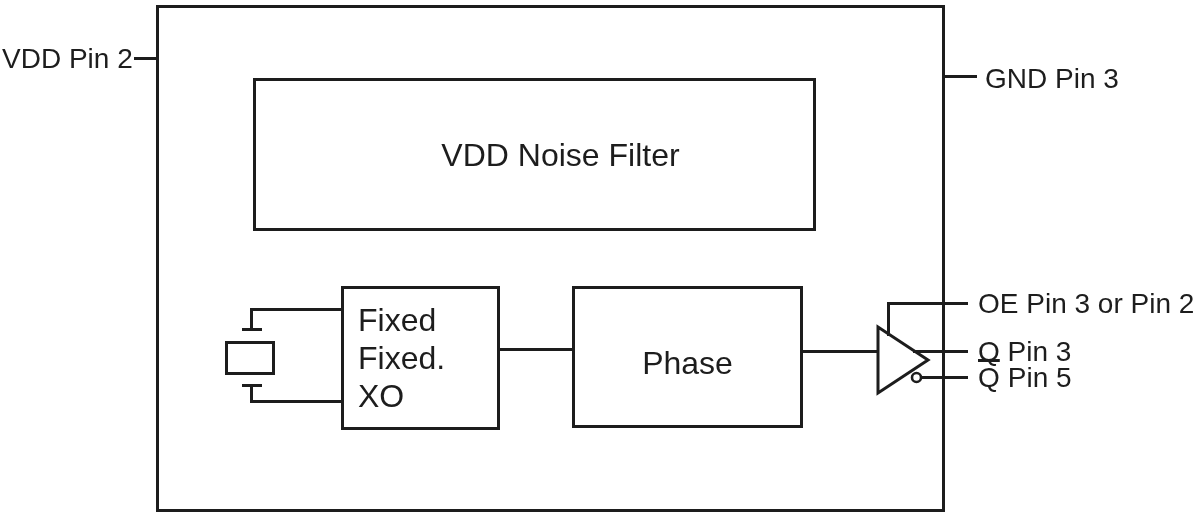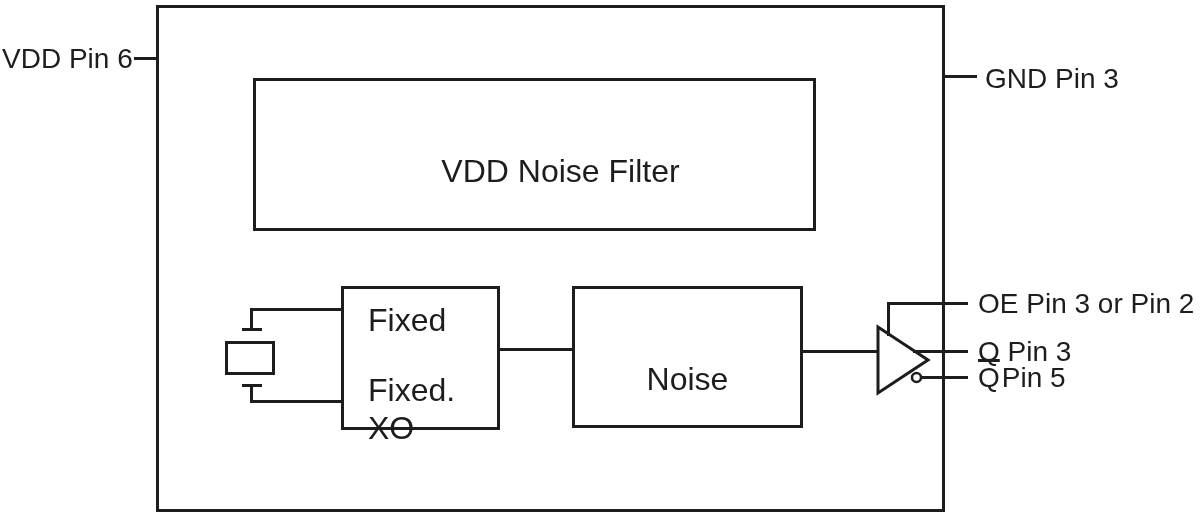--- a/index.html
+++ b/index.html
@@ -6,62 +6,62 @@
   .canvas{
     position:relative;width:1200px;height:516px;background:#ffffff;
     font-family:"Liberation Sans", sans-serif;color:#1d1d1d;overflow:hidden;
   }
   .box{position:absolute;border:3px solid #1d1d1d;box-sizing:border-box;background:#ffffff;}
   .hline,.vline{position:absolute;background:#1d1d1d;}
   .pin-label{
     position:absolute;font-size:28px;line-height:30px;white-space:nowrap;
     transform:translateY(-50%);color:#1d1d1d;
   }
-  .block-label{font-size:32px;line-height:38px;color:#1d1d1d;margin-top:32px;}
+  .block-label{font-size:32px;line-height:38px;color:#1d1d1d;}
   .center-col{display:flex;flex-direction:column;justify-content:center;}
   .overline{text-decoration:overline;text-decoration-thickness:3px;}
-  .qbar-rest{margin-left:2px;}
+  .qbar-rest{margin-left:8px;}
   svg{position:absolute;overflow:visible;}
 </style>
 </head>
 <body>
 
 <div class="canvas">
 
   <div class="box" style="left:156px;top:5px;width:789px;height:507px;"></div>
 
-  <div class="pin-label" style="left:2px;top:59px;width:130px;text-align:right;">VDD Pin 6</div>
+  <div class="pin-label" style="left:2px;top:59px;width:130px;text-align:right;">VDD Pin 2</div>
   <div class="hline" style="left:134px;top:57px;width:24px;height:3px;"></div>
 
   <div class="hline" style="left:944px;top:75px;width:33px;height:3px;"></div>
   <div class="pin-label" style="left:985px;top:79px;">GND Pin 3</div>
 
   <div class="box" style="left:253px;top:78px;width:563px;height:153px;display:flex;align-items:center;justify-content:center;">
     <div class="block-label" style="padding-left:52px;">VDD Noise Filter</div>
   </div>
 
   <div>
     <div class="hline" style="left:250px;top:308px;width:93px;height:3px;"></div>
     <div class="vline" style="left:250px;top:308px;width:3px;height:22px;"></div>
     <div class="hline" style="left:242px;top:328px;width:20px;height:3px;"></div>
     <div class="box" style="left:225px;top:341px;width:50px;height:34px;border-width:3px;"></div>
     <div class="hline" style="left:242px;top:384px;width:20px;height:3px;"></div>
     <div class="vline" style="left:250px;top:386px;width:3px;height:17px;"></div>
     <div class="hline" style="left:250px;top:400px;width:93px;height:3px;"></div>
   </div>
 
-  <div class="box center-col" style="left:341px;top:286px;width:159px;height:144px;padding-left:24px;">
+  <div class="box center-col" style="left:341px;top:286px;width:159px;height:144px;padding-left:14px;">
     <div class="block-label">Fixed</div>
     <div class="block-label">Fixed. XO</div>
   </div>
 
   <div class="hline" style="left:498px;top:348px;width:76px;height:3px;"></div>
 
   <div class="box center-col" style="left:572px;top:286px;width:231px;height:142px;align-items:center;padding-top:11px;">
-    <div class="block-label">Noise</div>
+    <div class="block-label">Phase</div>
   </div>
 
   <div class="hline" style="left:801px;top:350px;width:78px;height:3px;"></div>
 
   <svg style="left:870px;top:318px;" width="72" height="84" viewBox="0 0 72 84">
     <polygon points="8,9 8,75 58,42" fill="#ffffff" stroke="#1d1d1d" stroke-width="3" stroke-linejoin="miter"></polygon>
     <circle cx="46.5" cy="59.5" r="4.5" fill="#ffffff" stroke="#1d1d1d" stroke-width="2.6"></circle>
   </svg>
 
   <div class="hline" style="left:887px;top:302px;width:81px;height:3px;"></div>

